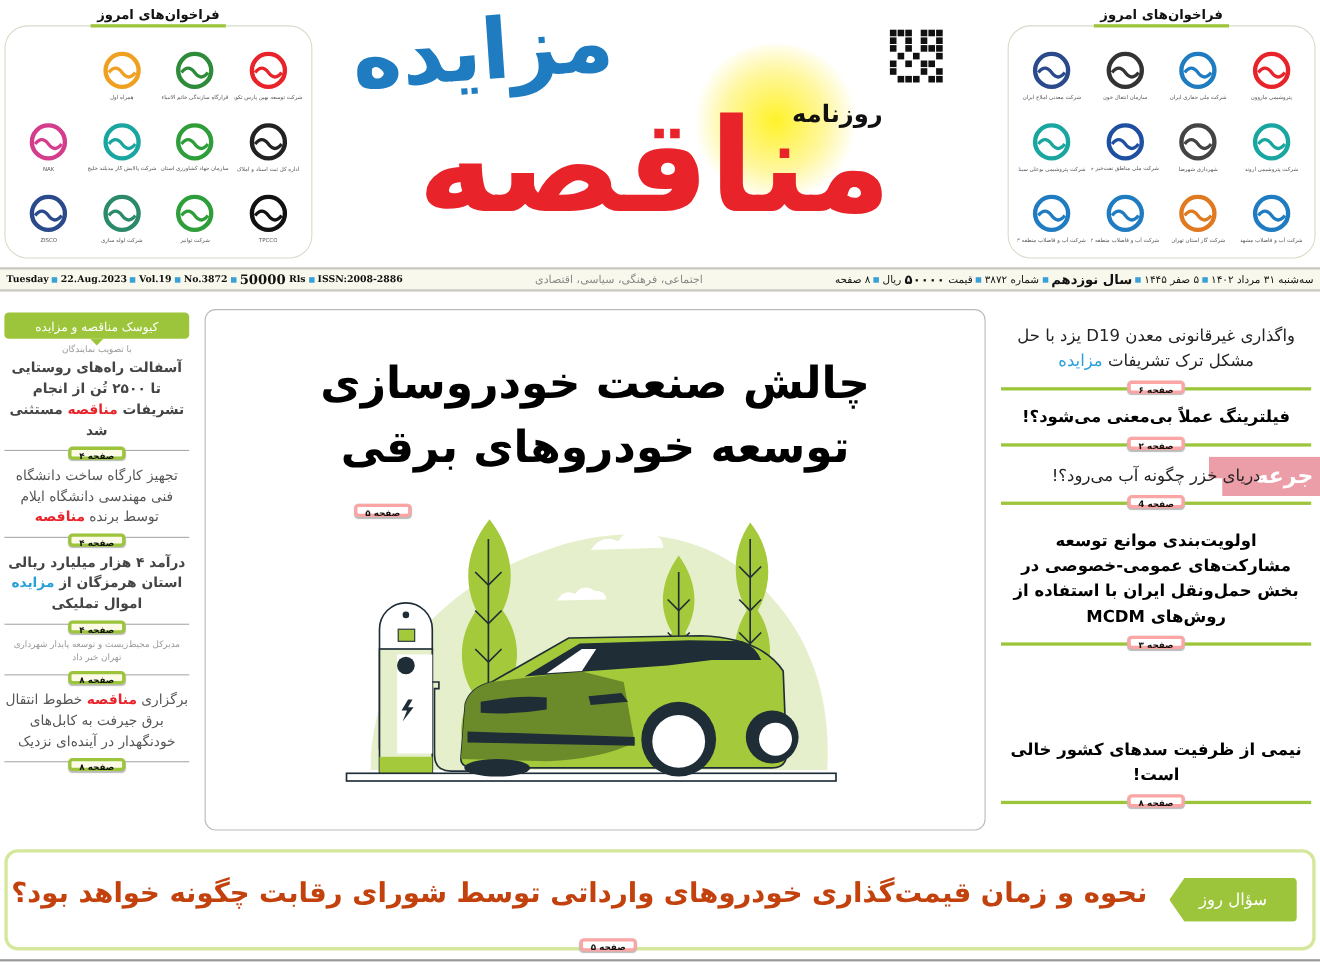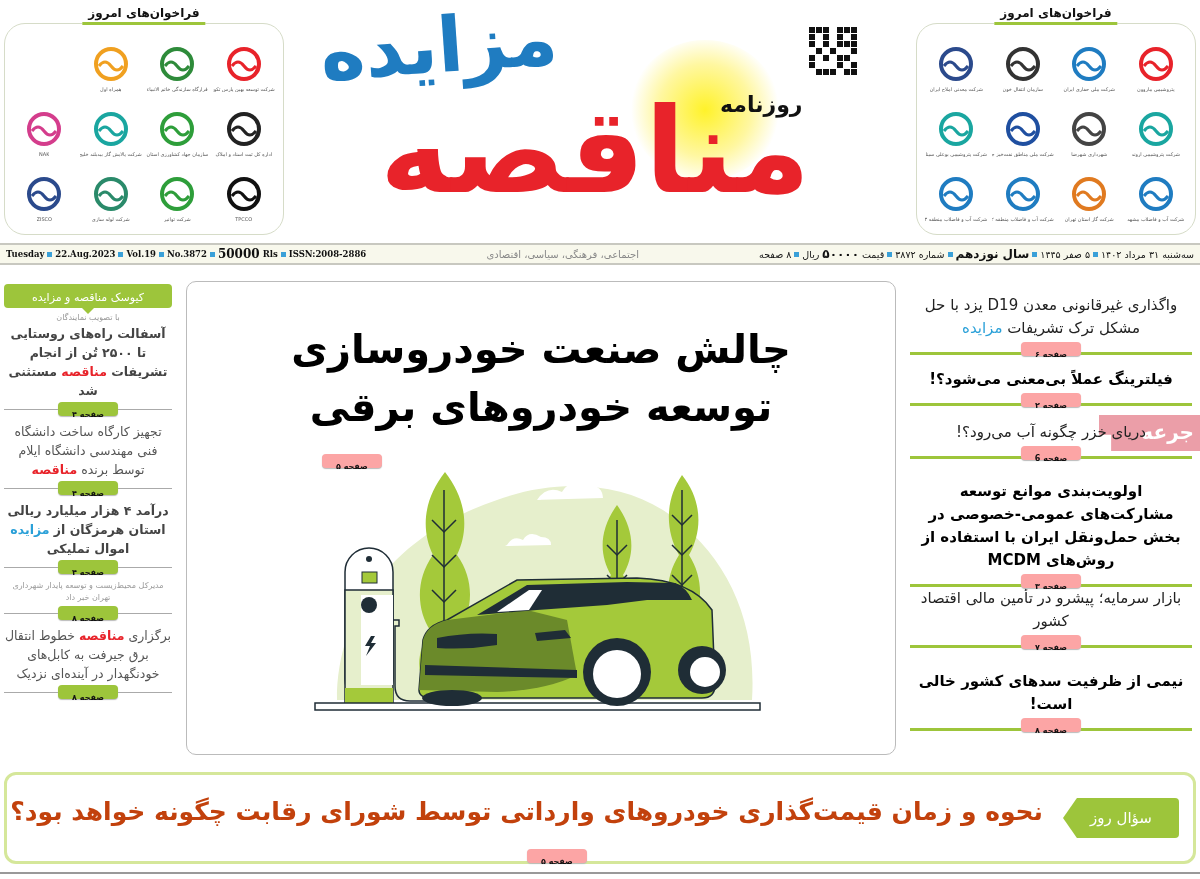--- a/index.html
+++ b/index.html
@@ -29,21 +29,21 @@
     
     .dateline { position: absolute; left: 0; top: 243px; width: 1200px; height: 22px; background: #f8f8ec; border-top: 2px solid #c8c8c0; border-bottom: 2px solid #c8c8c0; display: flex; align-items: center; justify-content: space-between; padding: 0 6px; font-size: 9.5px; }
     .dateline-fa { direction: rtl; display: flex; align-items: center; gap: 3px; }
     .dateline-fa .sep, .dateline-en .sep { display: inline-block; width: 5px; height: 5px; background: #3aa0d8; }
     .dateline-fa .big { font-weight: bold; font-size: 12px; }
     .dateline-topics { color: #888; font-size: 10px; }
     .dateline-en { direction: ltr; font-family: "DejaVu Serif", serif; font-weight: bold; font-size: 8.5px; display: flex; align-items: center; gap: 3px; }
     .dateline-en .price { font-size: 12px; }
 
     
-    .page-badge { display: inline-block; font-size: 8px; font-weight: bold; padding: 0 7px; height: 12px; line-height: 11px; border: 7px solid #fca5a5; border-radius: 4px; background: #fff; box-shadow: 0 1px 1px #bbb; }
+    .page-badge { display: inline-block; font-size: 8px; font-weight: bold; padding: 0 7px; height: 12px; line-height: 11px; border: 3px solid #fca5a5; border-radius: 4px; background: #fff; box-shadow: 0 1px 1px #bbb; }
     .page-badge.green { border-color: #9dc53b; background: #fbfbe8; }
 
     
     .kiosk { position: absolute; left: 4px; top: 284px; width: 168px; height: 475px; }
     .kiosk-header { position: relative; height: 24px; background: #9dc53b; border-radius: 4px; color: #fff; font-size: 11px; text-align: center; line-height: 28px; }
     .kiosk-header::after { content: ""; position: absolute; left: 50%; bottom: -6px; margin-left: -6px; border-left: 6px solid transparent; border-right: 6px solid transparent; border-top: 6px solid #9dc53b; }
     .kiosk-item { text-align: center; padding-top: 4px; }
     .kiosk-kicker { font-size: 8px; color: #999; line-height: 12px; }
     .kiosk-title { font-size: 12.5px; line-height: 19px; color: #555; }
     .kiosk-title.bold { font-weight: bold; color: #444; }
@@ -399,29 +399,25 @@
 <div class="story" style="position: absolute; left: 0px; right: 0px; top: 12px;">
       <div class="story-title" style="padding-top: 4px;"><span>واگذاری غیرقانونی معدن D19 یزد با حل مشکل ترک تشریفات</span> <span class="blue">مزایده</span></div>
       <div class="story-rule"><span class="page-badge">صفحه ۶</span></div>
     </div>
     <div class="story" style="position: absolute; left: 0px; right: 0px; top: 82px;">
       <div class="story-title bold" style="padding-top: 8px;"><span>فیلترینگ عملاً بی‌معنی می‌شود؟!</span></div>
       <div class="story-rule"><span class="page-badge">صفحه ۲</span></div>
     </div>
     <div class="story" style="position: absolute; left: 0px; right: 0px; top: 135px;">
       <div class="story-title" style="padding-top: 8px;"><span>دریای خزر چگونه آب می‌رود؟!</span></div>
-      <div class="story-rule"><span class="page-badge">صفحه 6</span></div>
+      <div class="story-rule"><span class="page-badge">صفحه 4</span></div>
     </div>
     <div class="story" style="position: absolute; left: 0px; right: 0px; top: 198px;">
       <div class="story-title bold" style="padding-top: 4px;"><span>اولویت‌بندی موانع توسعه مشارکت‌های عمومی-خصوصی در بخش حمل‌ونقل ایران با استفاده از روش‌های MCDM</span></div>
       <div class="story-rule"><span class="page-badge">صفحه ۳</span></div>
-    </div>
-    <div class="story" style="position: absolute; left: 0px; right: 0px; top: 305px;">
-      <div class="story-title" style="padding-top: 4px;"><span>بازار سرمایه؛ پیشرو در تأمین مالی اقتصاد کشور</span></div>
-      <div class="story-rule"><span class="page-badge">صفحه ۷</span></div>
     </div>
     <div class="story" style="position: absolute; left: 0px; right: 0px; top: 388px;">
       <div class="story-title bold" style="padding-top: 4px;"><span>نیمی از ظرفیت سدهای کشور خالی است!</span></div>
       <div class="story-rule"><span class="page-badge">صفحه ۸</span></div>
     </div>
   </div>
 
 <div class="lead">
   <div class="lead-headline">
     <div>چالش صنعت خودروسازی</div>

